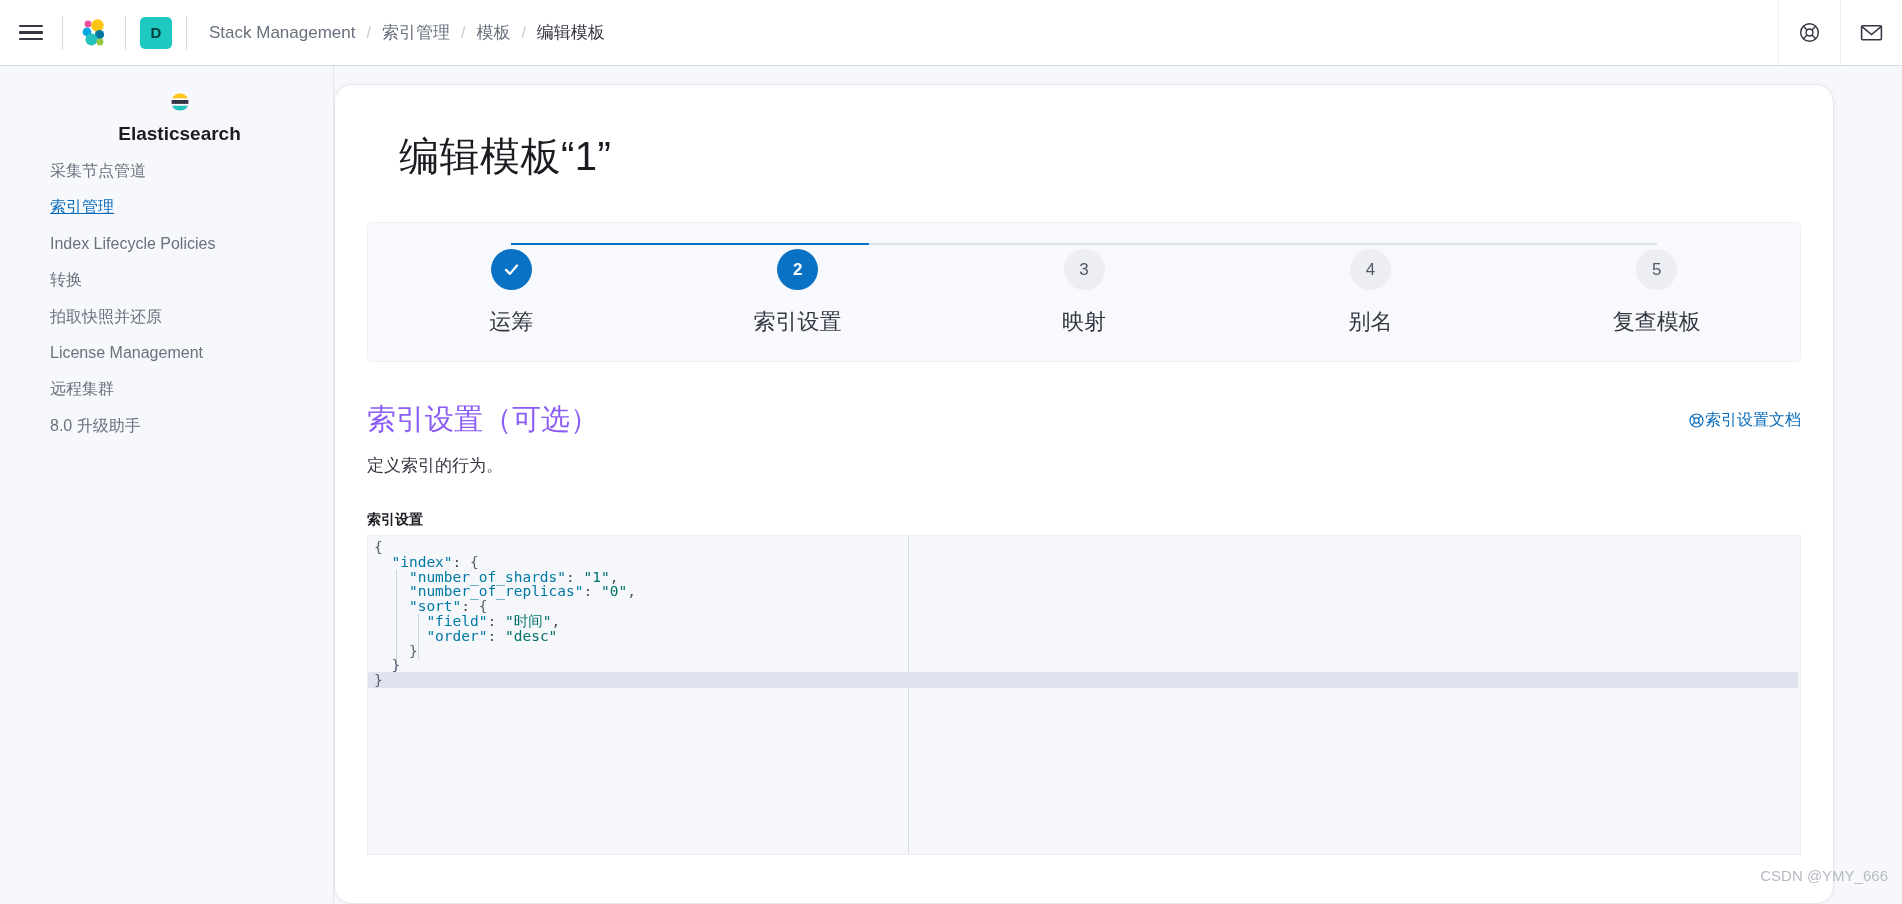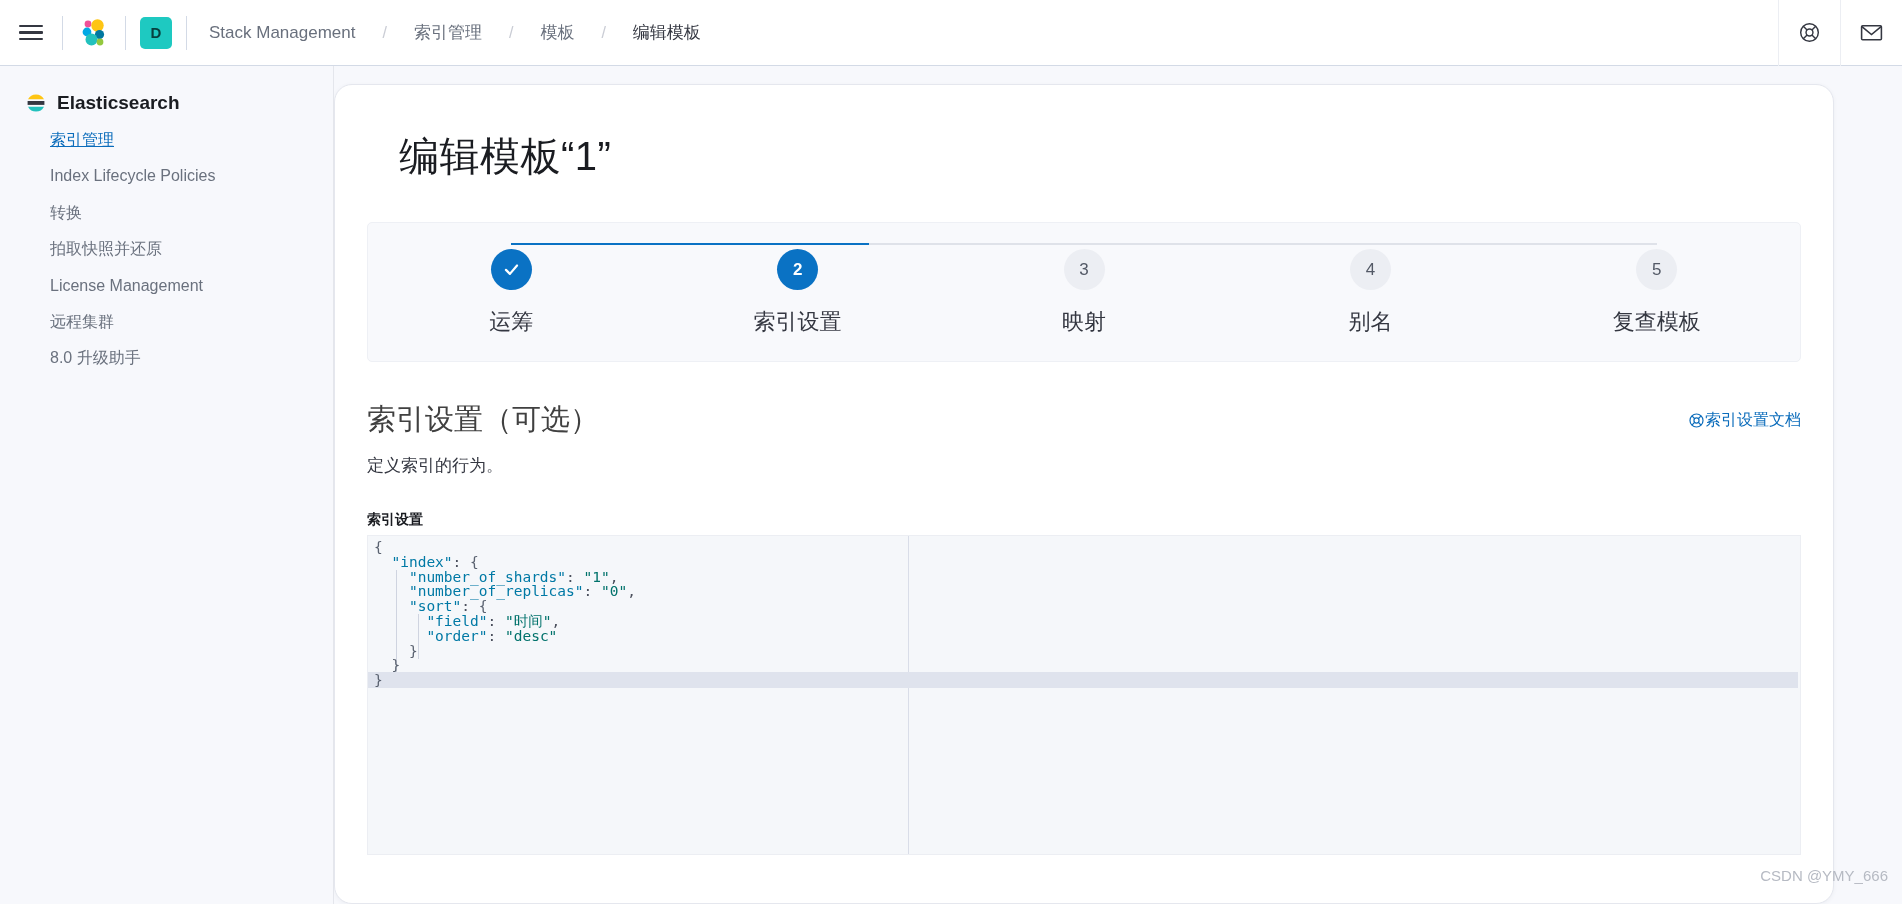--- a/index.html
+++ b/index.html
@@ -35,21 +35,21 @@
   .elastic-logo { width: 34px; height: 34px; position: relative; margin: 0 14px; }
   .avatar-box {
     width: 32px; height: 32px; border-radius: 5px;
     background: #1ec9c1;
     display: flex; align-items: center; justify-content: center;
     color: #07403e; font-size: 15px; font-weight: 600;
     margin: 0 14px; cursor: pointer;
   }
   .breadcrumbs {
     display: flex; align-items: center;
-    margin-left: 22px; gap: 27px;
+    margin-left: 22px; gap: 11px;
     font-size: 17px;
   }
   .crumb { color: #69707d; cursor: pointer; white-space: nowrap; }
   .crumb.last { color: #343741; cursor: default; }
   .crumb-sep { color: #c9ccd4; font-size: 16px; }
   .hdr-right { margin-left: auto; display: flex; align-items: center; height: 66px; }
   .hdr-icon-btn {
     width: 62px; height: 66px;
     display: flex; align-items: center; justify-content: center;
     cursor: pointer;
@@ -61,21 +61,21 @@
     position: absolute; top: 66px; left: 0;
     width: 334px; height: 838px;
     background: #f7f8fc;
     border-right: 1px solid #e4e6ec;
     padding-top: 18px;
     overflow: hidden;
   }
   .nav-group-title {
     display: flex; align-items: center; gap: 11px;
     padding: 8px 0 8px 26px;
-    font-size: 19px; font-weight: 700; color: #1a1c21;
+    font-size: 19px; font-weight: 700; color: #1a1c21; flex-direction: column;
   }
   .nav-items { padding-bottom: 10px; }
   .nav-item {
     padding: 5px 0 5px 50px;
     font-size: 16px; color: #6a717e;
     cursor: pointer; line-height: 1.65;
     white-space: nowrap;
   }
   .nav-item.selected {
     color: #0b6cbb;
@@ -140,21 +140,21 @@
     margin-top: 17px;
     font-size: 22px; color: #343741;
   }
 
   
   .section-head {
     margin-top: 38px;
     display: flex; align-items: flex-start;
   }
   .section-title {
-    font-size: 29px; font-weight: 400; color: #404040;
+    font-size: 29px; font-weight: 400; color: #8b5cf6;
   }
   .section-desc {
     margin-top: 14px;
     font-size: 17px; color: #343741;
   }
   .doc-link {
     margin-left: auto;
     display: flex; align-items: center; 
     color: #0b6cbb; font-size: 16px; cursor: pointer;
     padding-top: 10px;
@@ -284,20 +284,21 @@
       <span class="es-mark">
         <svg width="20" height="20" viewBox="0 0 20 20">
           <path d="M2 6.3 A9 9 0 0 1 18 6.3 Z" fill="#fec514"></path>
           <rect x="1.6" y="8.0" width="16.8" height="3.9" fill="#343741"></rect>
           <path d="M2 13.7 A9 9 0 0 0 18 13.7 Z" fill="#22c1bd"></path>
         </svg>
       </span>
       <span>Elasticsearch</span>
     </div>
     <div class="nav-items">
+      <div class="nav-item">采集节点管道</div>
       <div class="nav-item selected">索引管理</div>
       <div class="nav-item">Index Lifecycle Policies</div>
       <div class="nav-item">转换</div>
       <div class="nav-item">拍取快照并还原</div>
       <div class="nav-item">License Management</div>
       <div class="nav-item">远程集群</div>
       <div class="nav-item">8.0 升级助手</div>
     </div>
   </div>
 

